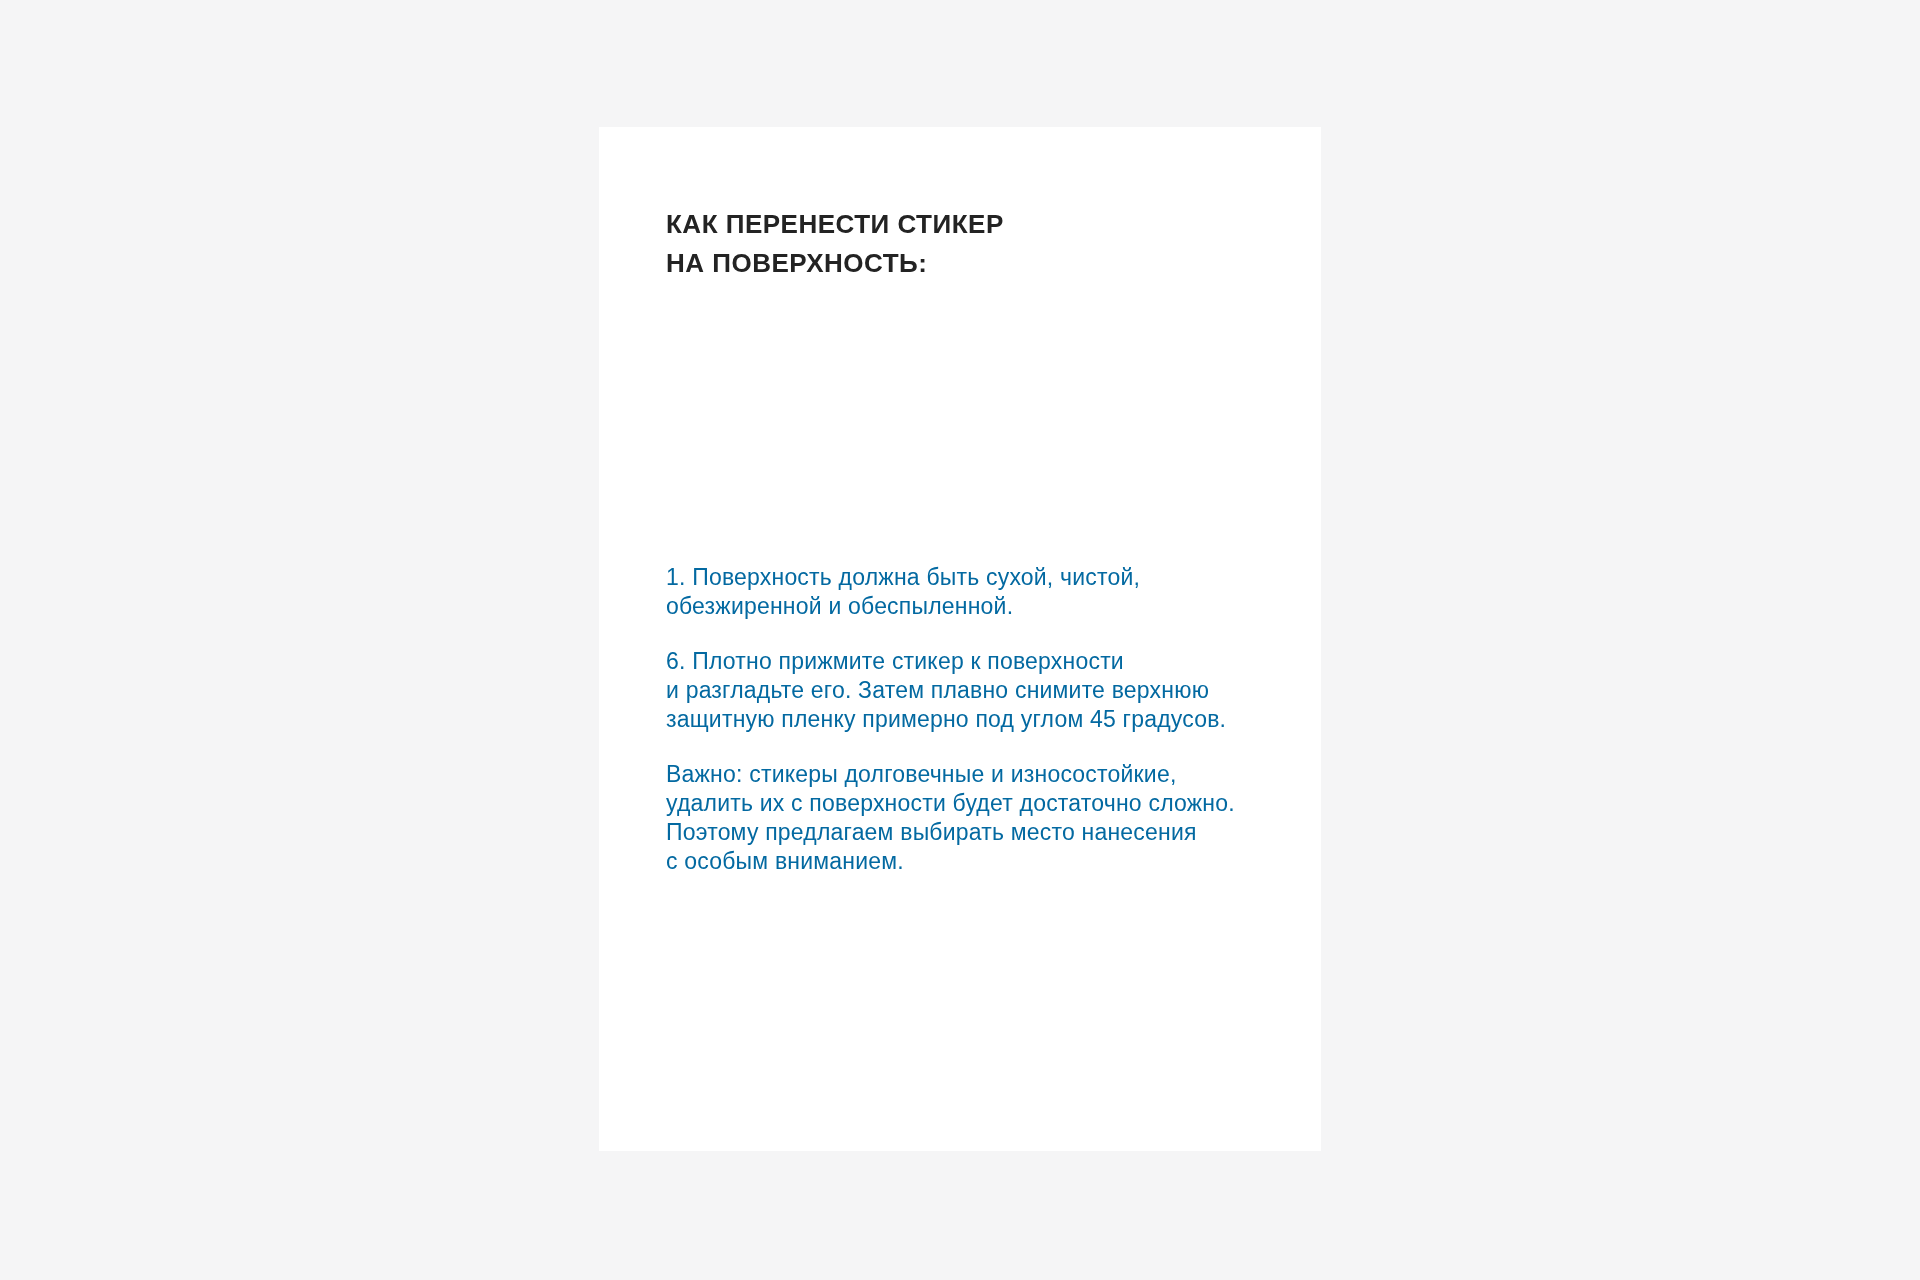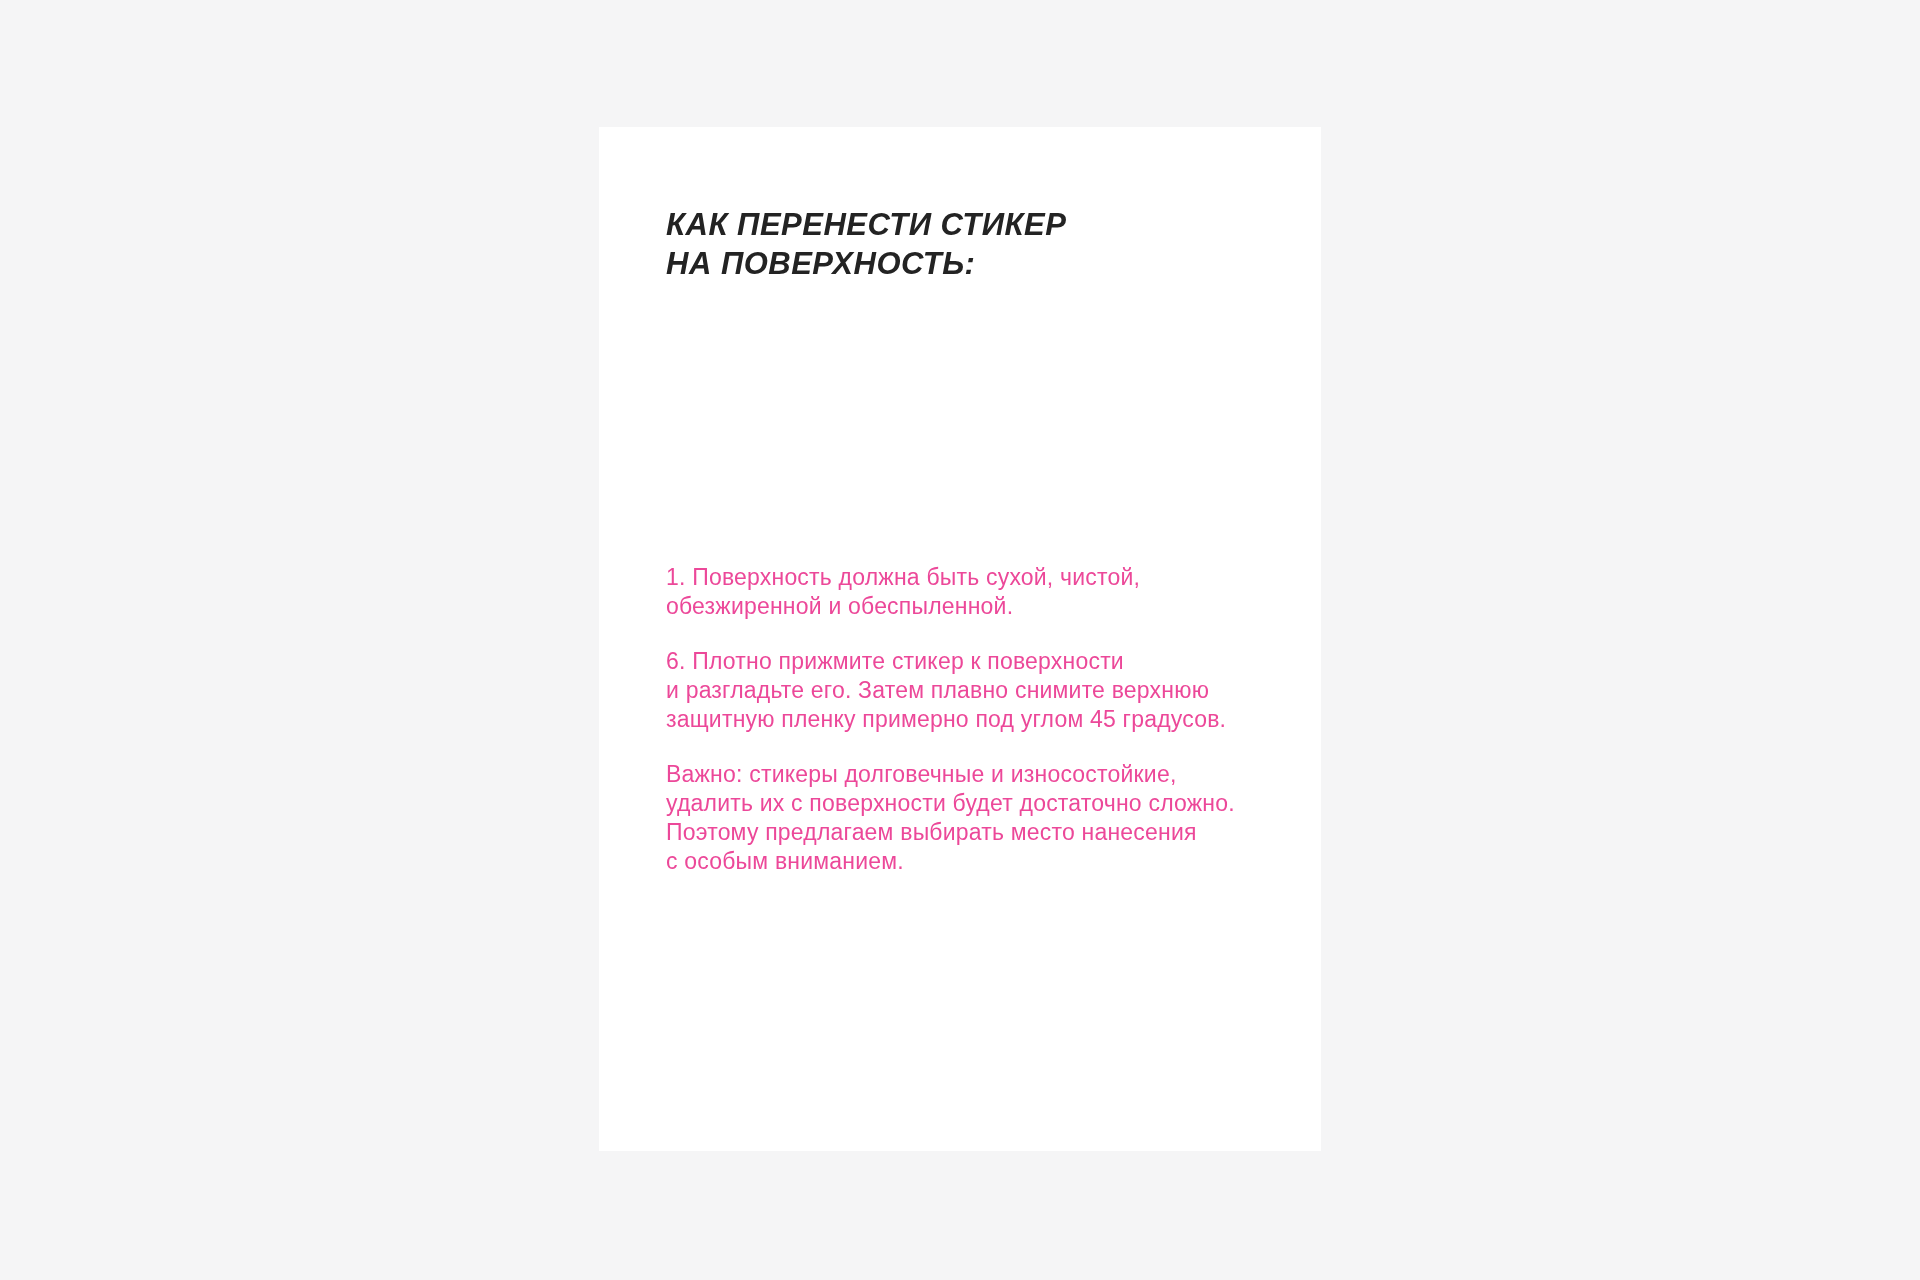--- a/index.html
+++ b/index.html
@@ -20,38 +20,37 @@
     position: absolute;
     left: 599px;
     top: 127px;
     width: 722px;
     height: 1024px;
     background: #ffffff;
     padding: 78px 40px 0 67px;
   }
 
   .card-title {
-    font-size: 31px;
+    font-size: 26px;
     line-height: 39px;
     font-weight: 700;
     color: #232323;
     letter-spacing: 0.5px;
     white-space: pre-line;
-    font-style: italic;
   }
 
   .spacer {
     height: 280px;
   }
 
   .step {
     font-size: 23px;
     line-height: 29px;
     font-weight: 500;
-    color: #ec4899;
+    color: #0369a1;
     letter-spacing: 0.2px;
     white-space: pre-line;
     margin-bottom: 26px;
   }
 
   .step:last-child {
     margin-bottom: 0;
   }
 </style>
 </head>

